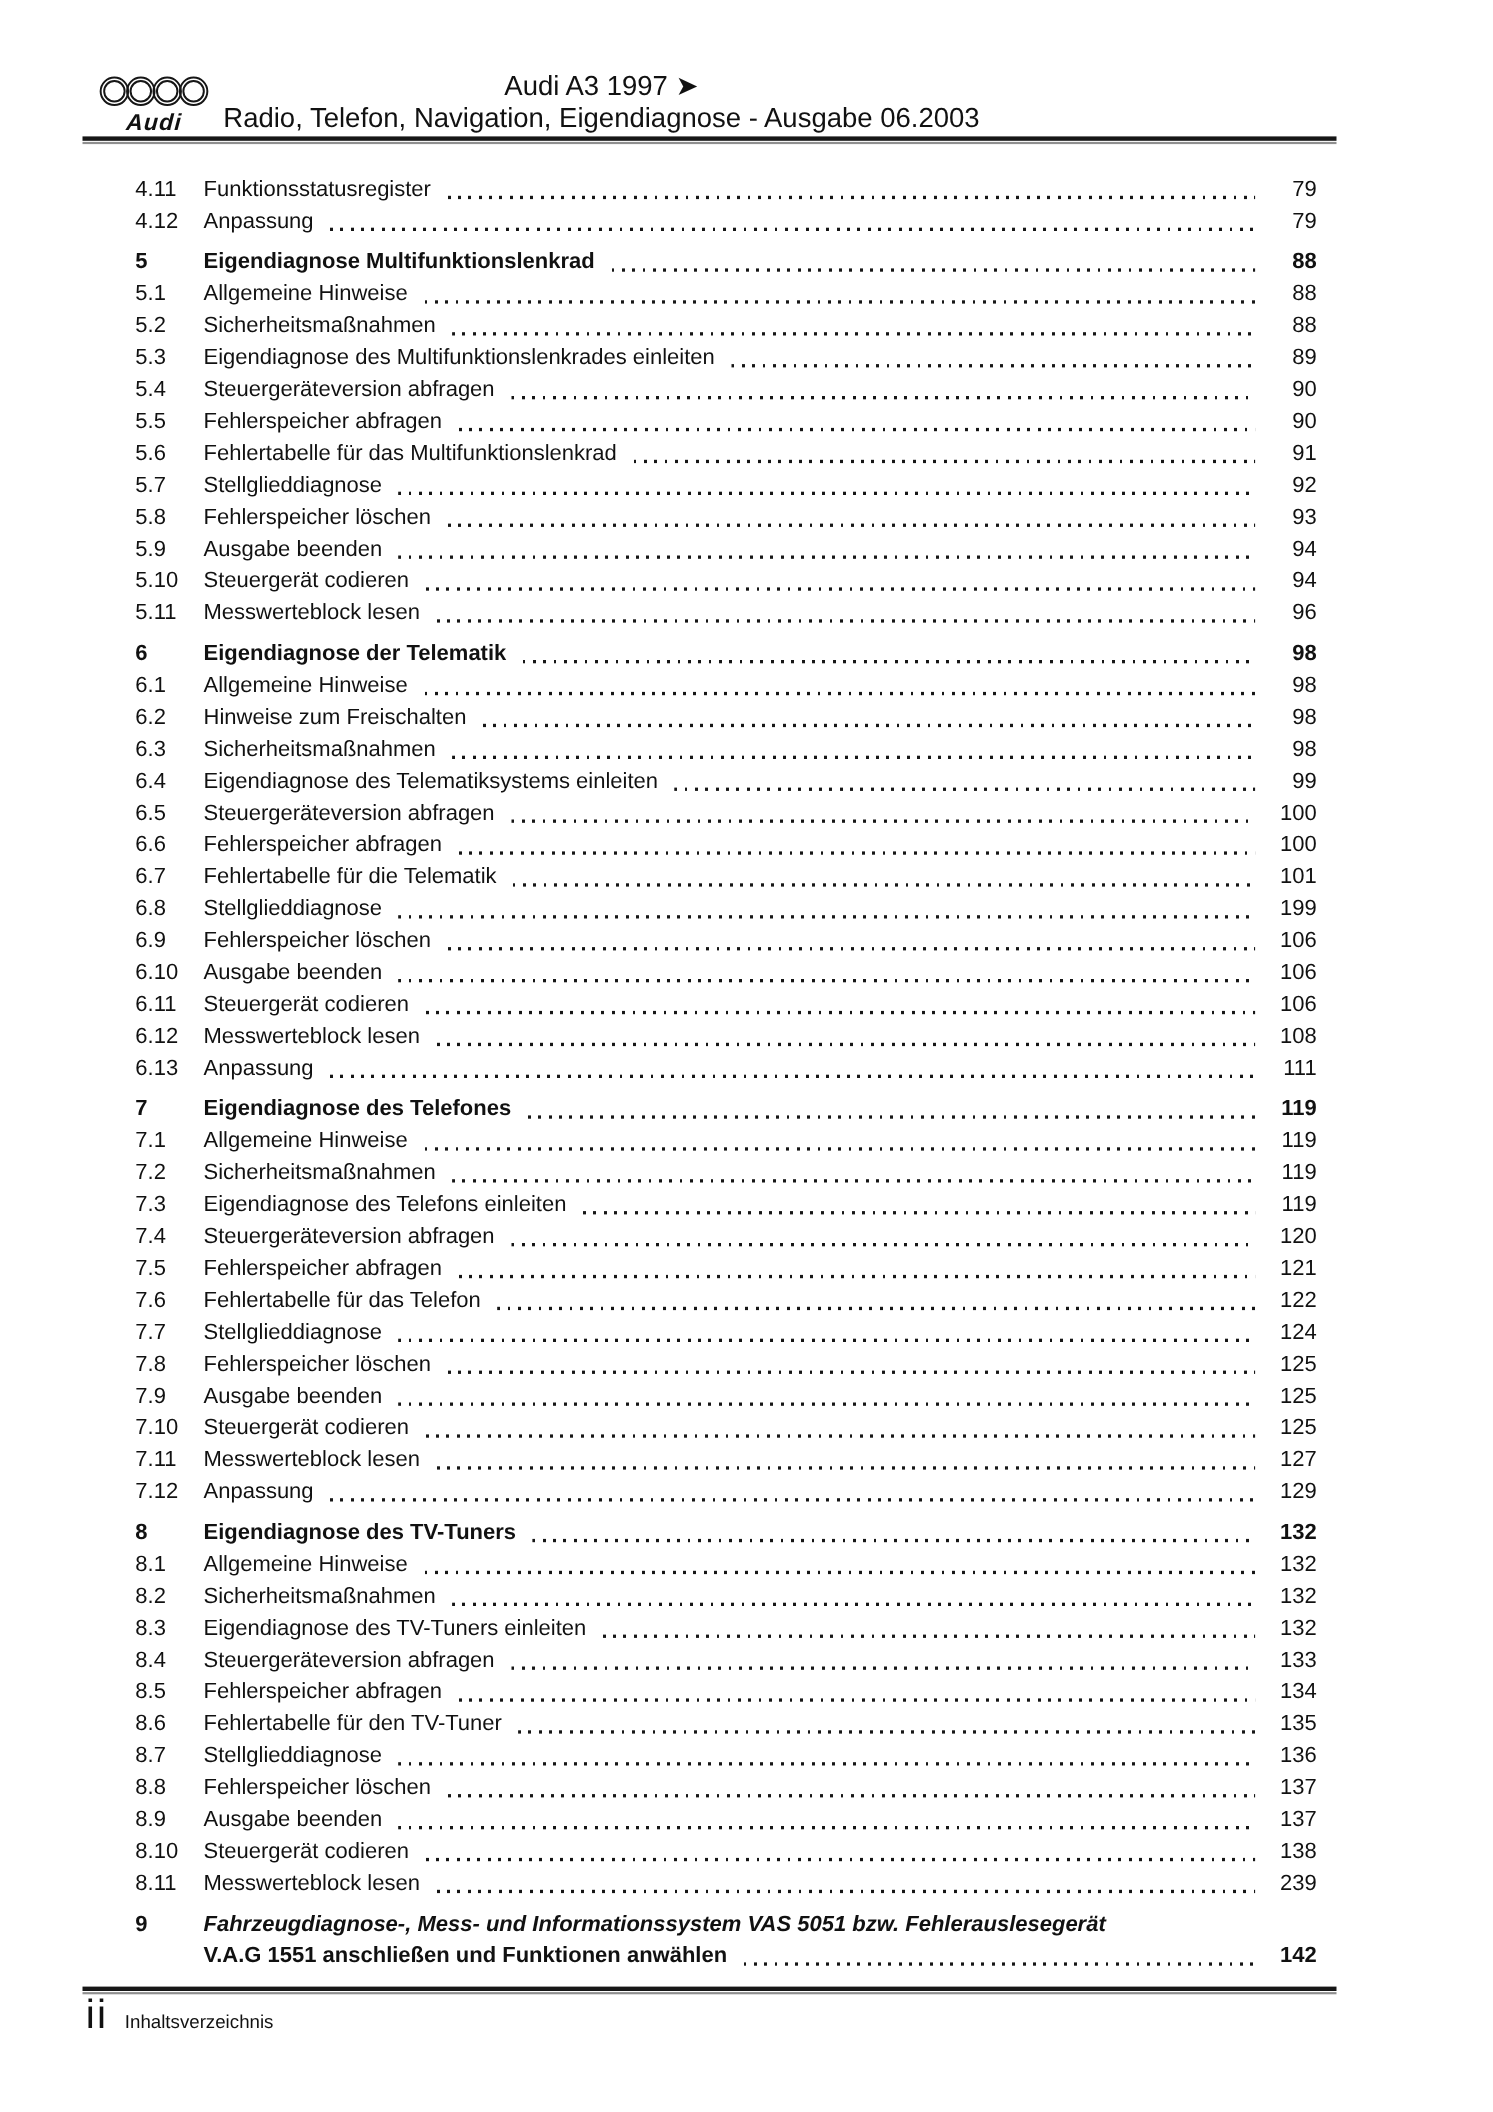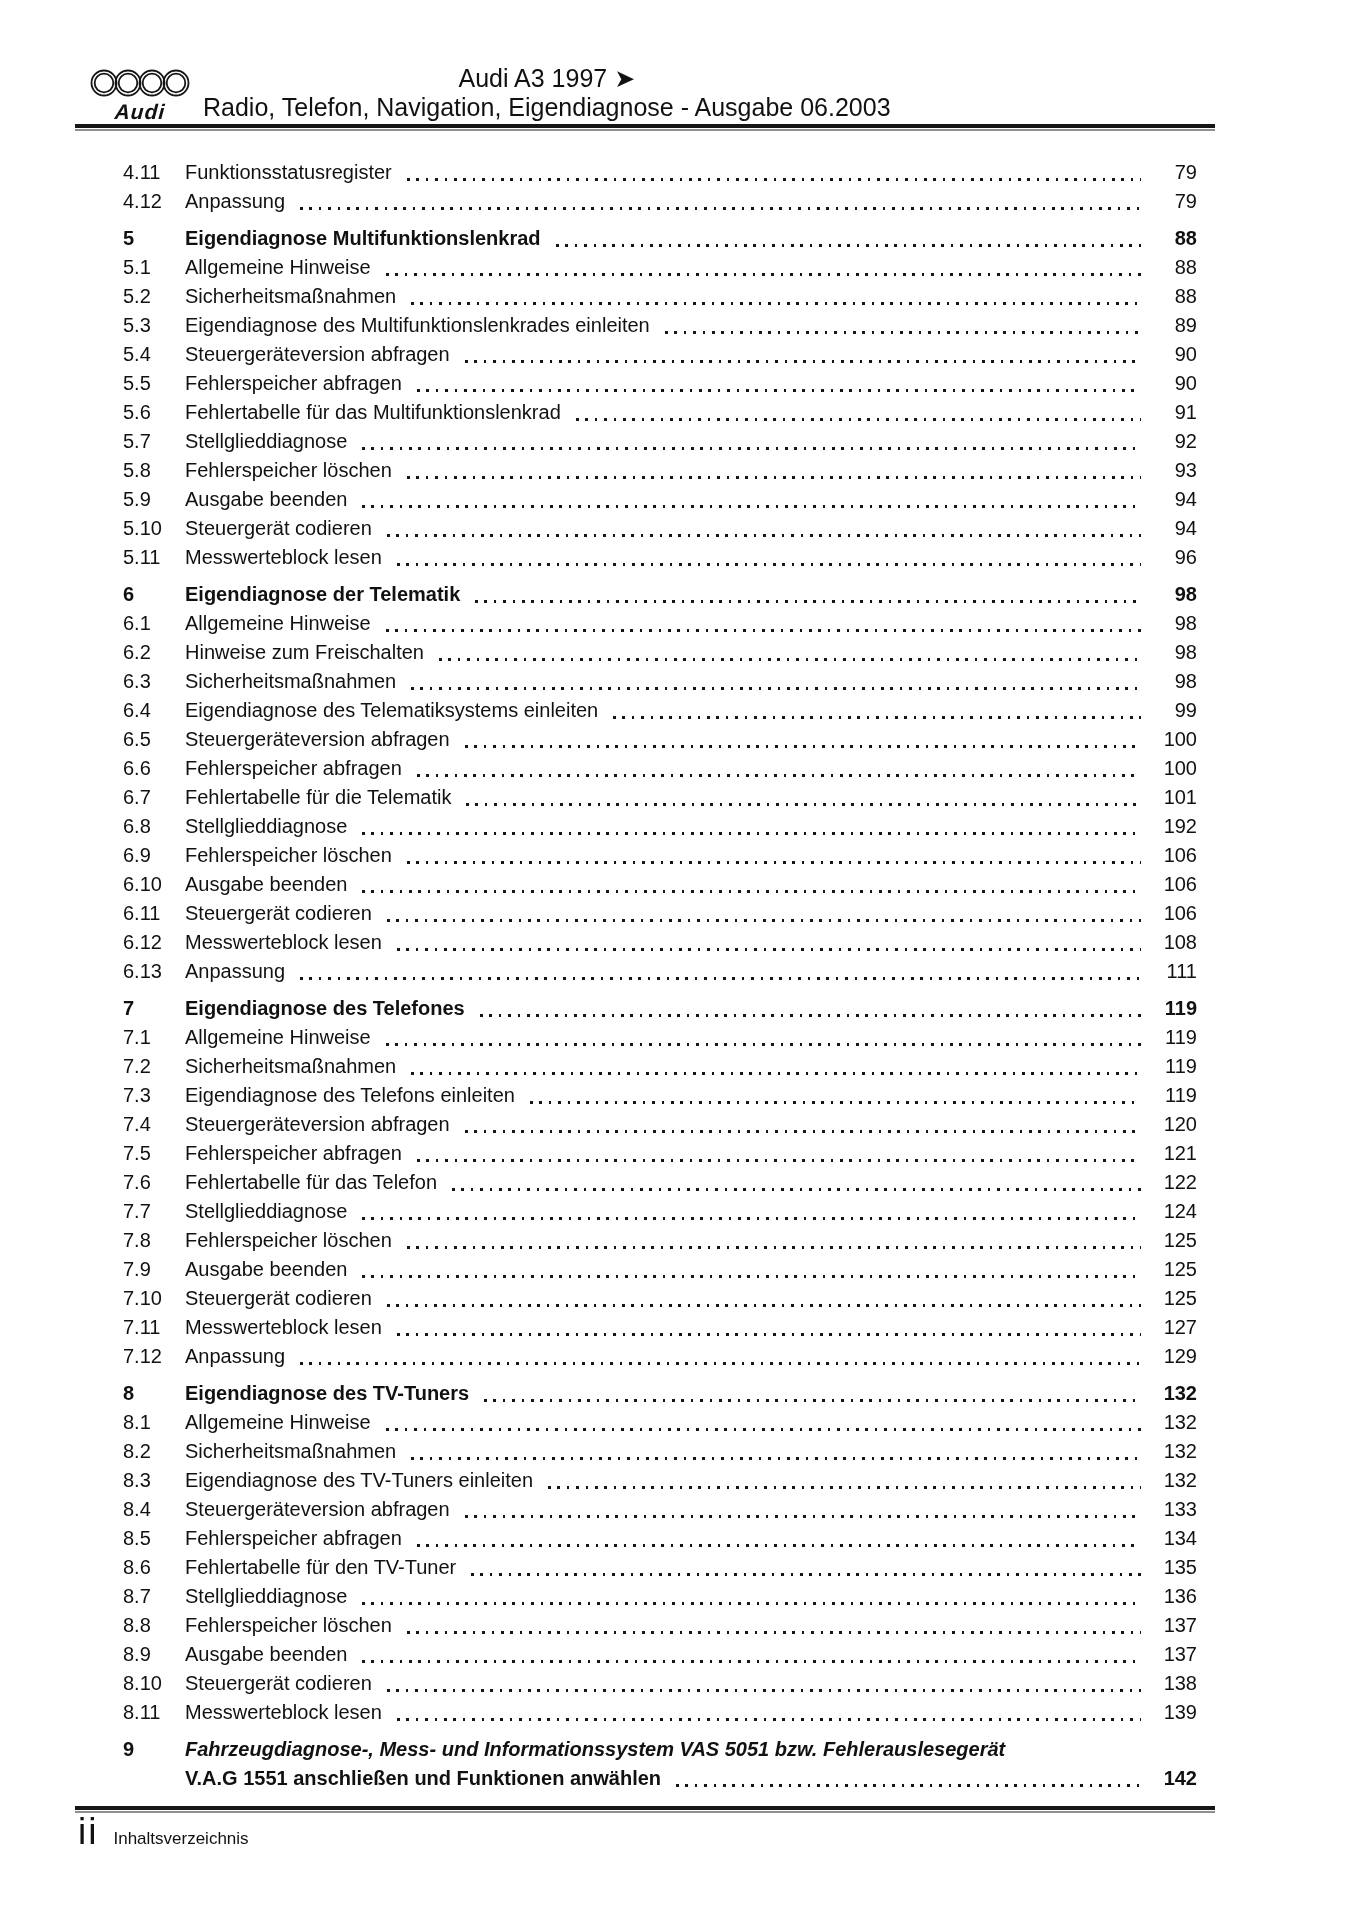--- a/index.html
+++ b/index.html
@@ -378,21 +378,21 @@
       </div>
     </div>
   </div>
     <div class="toc-row">
     <span class="toc-num">6.8</span>
     <div class="toc-body">
 
       <div class="toc-line">
         <span class="toc-title">Stellglieddiagnose</span>
         <span class="toc-leader"></span>
-        <span class="toc-page">192</span>
+        <span class="toc-page">199</span>
       </div>
     </div>
   </div>
     <div class="toc-row">
     <span class="toc-num">6.9</span>
     <div class="toc-body">
 
       <div class="toc-line">
         <span class="toc-title">Fehlerspeicher löschen</span>
         <span class="toc-leader"></span>
@@ -708,21 +708,21 @@
       </div>
     </div>
   </div>
     <div class="toc-row">
     <span class="toc-num">8.11</span>
     <div class="toc-body">
 
       <div class="toc-line">
         <span class="toc-title">Messwerteblock lesen</span>
         <span class="toc-leader"></span>
-        <span class="toc-page">139</span>
+        <span class="toc-page">239</span>
       </div>
     </div>
   </div>
     <div class="toc-row bold">
     <span class="toc-num">9</span>
     <div class="toc-body">
       <div class="toc-title-extra">Fahrzeugdiagnose-, Mess- und Informationssystem VAS 5051 bzw. Fehlerauslesegerät</div>
       <div class="toc-line">
         <span class="toc-title">V.A.G 1551 anschließen und Funktionen anwählen</span>
         <span class="toc-leader"></span>

